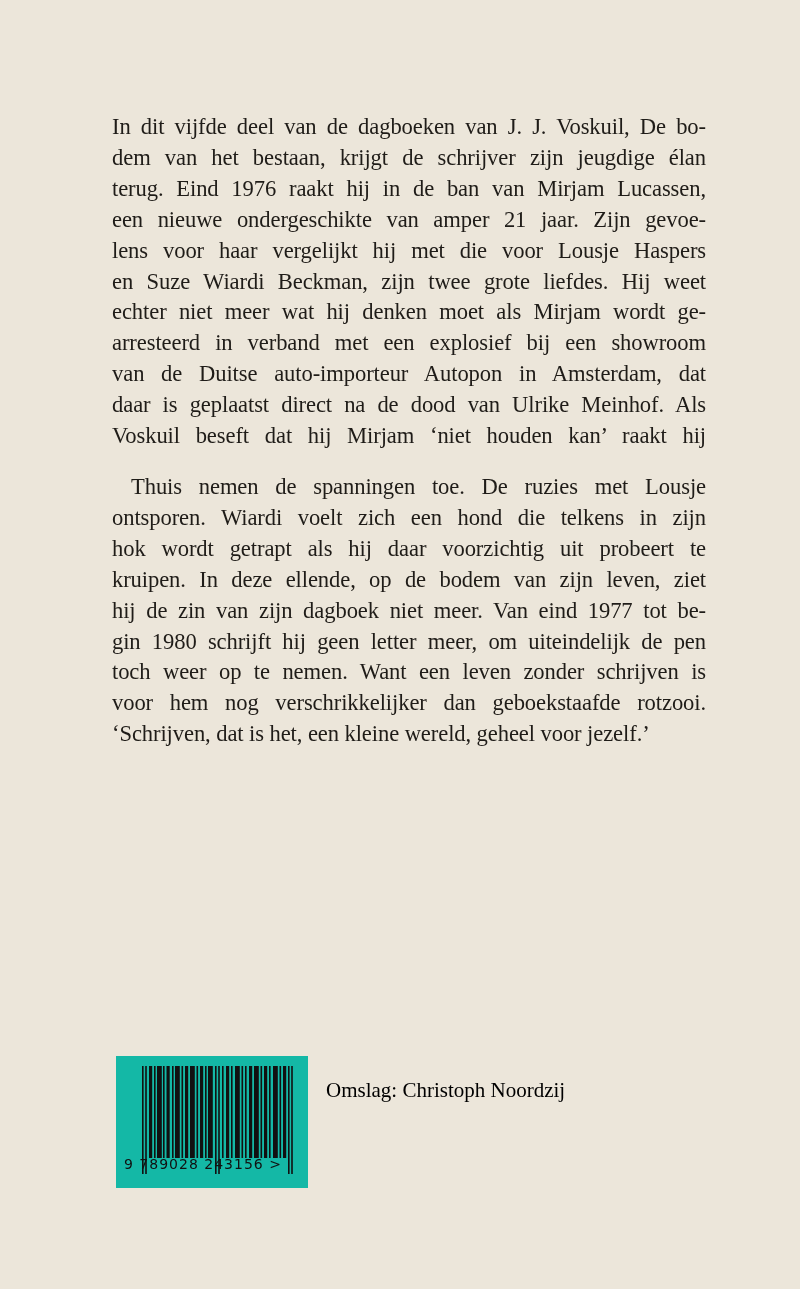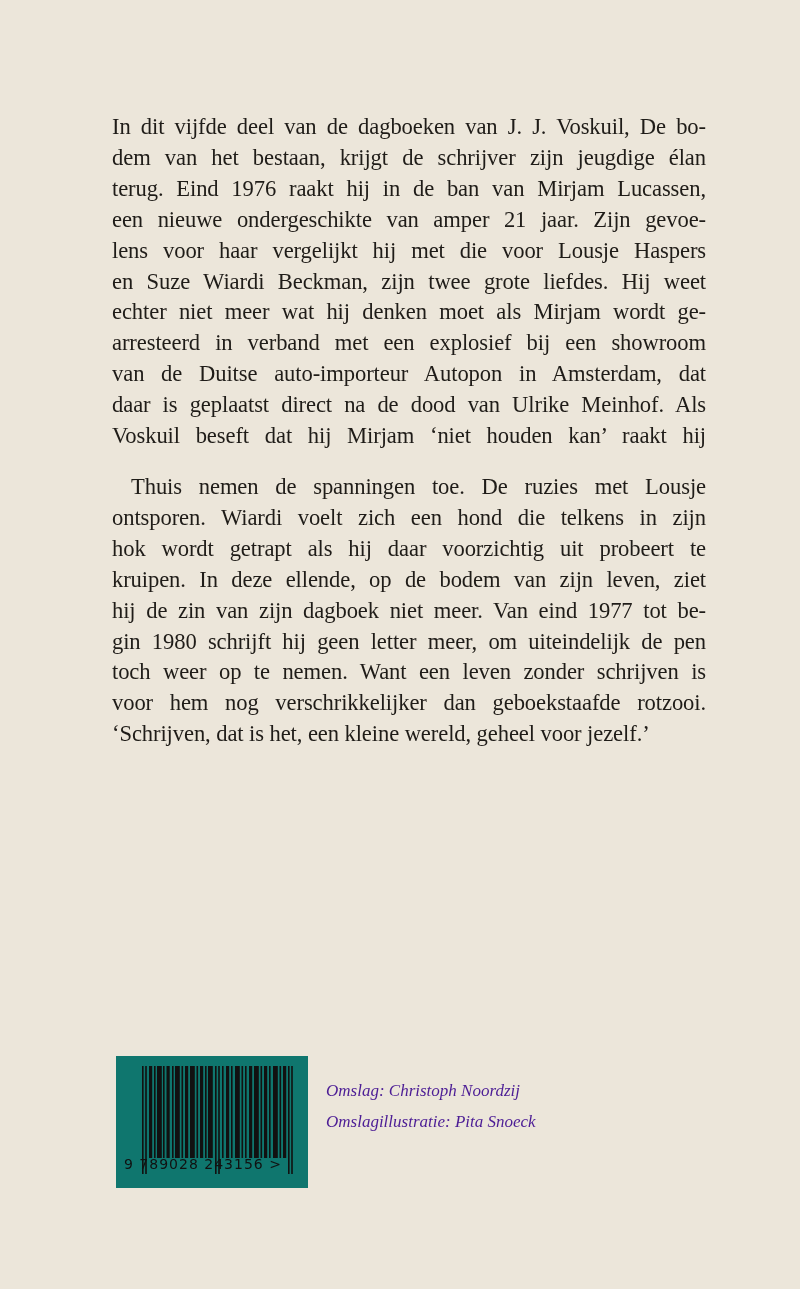--- a/index.html
+++ b/index.html
@@ -10,30 +10,30 @@
   .text-block {
     position:absolute; left:112px; top:112px; width:594px;
     font-family:"Liberation Serif", serif; font-size:22.6px; line-height:30.9px;
     letter-spacing:-0.1px;
   }
   .line { display:block; white-space:nowrap; text-align:justify; text-align-last:justify; }
   .line.last { text-align-last:left; }
   .indent { padding-left:19px; }
   .it { }
   .barcode-box {
-    position:absolute; left:116px; top:1056px; width:192px; height:132px; background:#0f766e;
+    position:absolute; left:116px; top:1056px; width:192px; height:132px; background:#14b8a6;
   }
   .bars { position:absolute; left:26px; top:10px; width:160px; height:108px; }
   .digits {
     position:absolute; left:8px; top:100px; width:180px; font-family:"DejaVu Sans", sans-serif;
     font-size:14px; color:#111; white-space:pre; letter-spacing:1px;
   }
   .credits {
     position:absolute; left:326px; top:1075px; font-family:"Liberation Serif", serif;
-    font-style:italic; font-size:17px; line-height:31px; color:#4c1d95;
+    font-size:21px; line-height:31px; color:#000000;
   }
   .credits div { white-space:nowrap; }
 </style>
 </head>
 <body>
 
 <div class="text-block">
   <div>
     <span class="line"><span>In dit vijfde deel van de dagboeken van J. J. Voskuil, </span><span class="it">De bo-</span></span>
     <span class="line"><span class="it">dem van het bestaan</span><span>, krijgt de schrijver zijn jeugdige élan</span></span>
@@ -97,14 +97,13 @@
         <rect x="141" y="0" width="3.2" height="92"></rect>
       <rect x="146" y="0" width="1.6" height="108"></rect>
         <rect x="149.2" y="0" width="1.6" height="108"></rect>
     </g>
   </svg>
   <div class="digits">9 789028 243156 &gt;</div>
 </div>
 
 <div class="credits">
   <div>Omslag: Christoph Noordzij</div>
-  <div>Omslagillustratie: Pita Snoeck</div>
 </div>
 
 </body></html>

